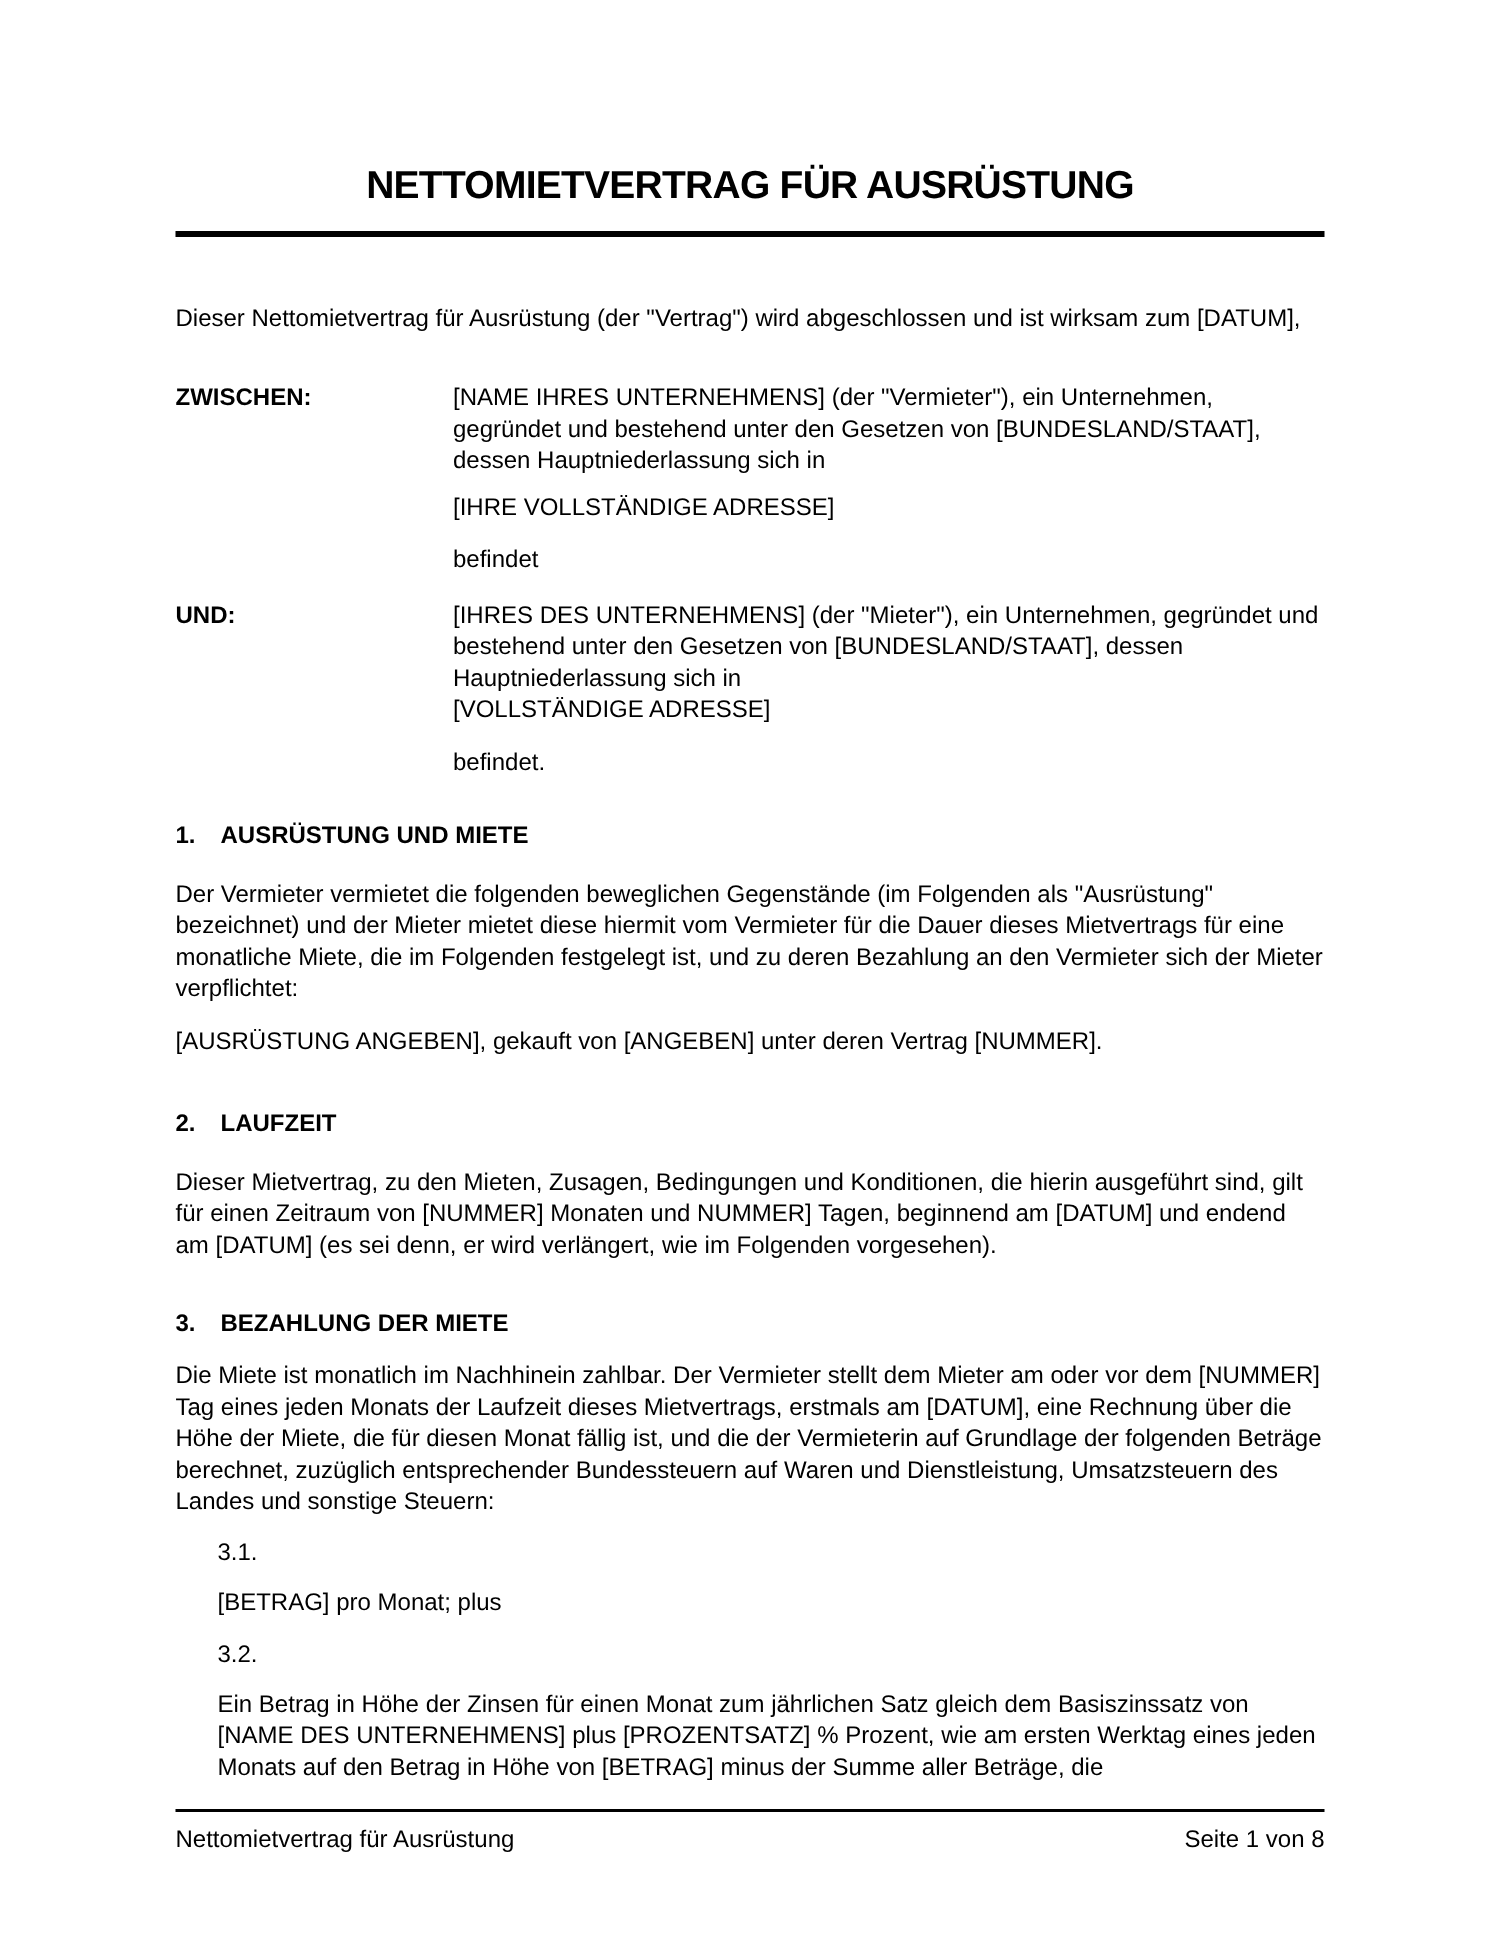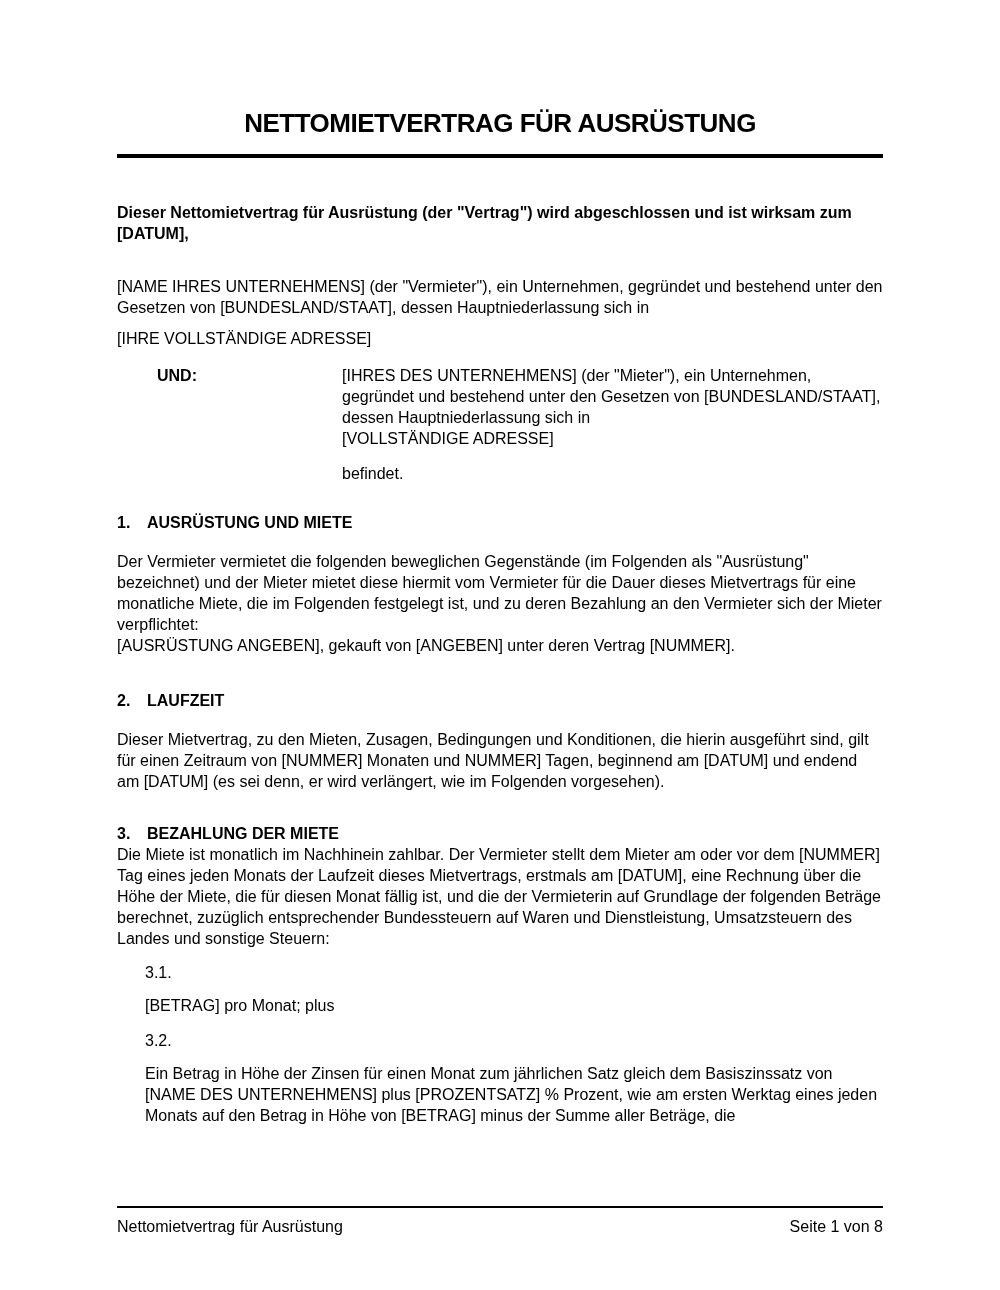--- a/index.html
+++ b/index.html
@@ -32,31 +32,29 @@
     white-space: nowrap;
   }
   .title-rule {
     height: 4px;
     background: #000000;
     margin-top: 14px;
   }
   p { margin: 0; }
   .intro-paragraph {
     margin-top: 44px;
-    font-weight: bold;
   }
   .party {
     display: flex;
   }
   .party-first {
     margin-top: 32px;
   }
   .party-second {
     margin-top: 16px;
-    margin-left: 40px;
   }
   .party-label {
     width: 185px;
     flex: 0 0 185px;
     font-weight: bold;
   }
   .party-body {
     flex: 1 1 auto;
   }
   .party-address-gap {
@@ -76,21 +74,21 @@
     width: 30px;
     flex: 0 0 30px;
   }
   .h-s1 { margin-top: 28px; }
   .h-s2 { margin-top: 34px; }
   .h-s3 { margin-top: 31px; }
   .body-paragraph {
     margin-top: 18px;
   }
   .body-paragraph-tight {
-    margin-top: 0;
+    margin-top: 14px;
   }
   .subitem {
     display: flex;
     margin-left: 28px;
     flex-direction: column;
   }
   .subitem .sub-num {
     width: 33px;
     flex: 0 0 33px;
   }
@@ -113,23 +111,25 @@
 
 <div class="page">
   <div class="content">
 
     <h1 class="doc-title">NETTOMIETVERTRAG FÜR AUSRÜSTUNG</h1>
     <div class="title-rule"></div>
 
     <p class="intro-paragraph">Dieser Nettomietvertrag für Ausrüstung (der "Vertrag") wird abgeschlossen und ist wirksam zum [DATUM],</p>
 
     <div class="party party-first">
+      <div class="party-label">ZWISCHEN:</div>
       <div class="party-body">
         <p class="party-intro"><b>[NAME IHRES UNTERNEHMENS]</b><span> (der "Vermieter"), ein Unternehmen, gegründet und bestehend unter den Gesetzen von [BUNDESLAND/STAAT], dessen Hauptniederlassung sich in</span></p>
         <p class="party-address-gap">[IHRE VOLLSTÄNDIGE ADRESSE]</p>
+        <p class="party-closing-gap">befindet</p>
       </div>
     </div>
 
     <div class="party party-second">
       <div class="party-label">UND:</div>
       <div class="party-body">
         <p class="party-intro"><b>[IHRES DES UNTERNEHMENS]</b><span> (der "Mieter"), ein Unternehmen, gegründet und bestehend unter den Gesetzen von [BUNDESLAND/STAAT], dessen Hauptniederlassung sich in</span></p>
         <p>[VOLLSTÄNDIGE ADRESSE]</p>
         <p class="party-closing-gap">befindet.</p>
       </div>

